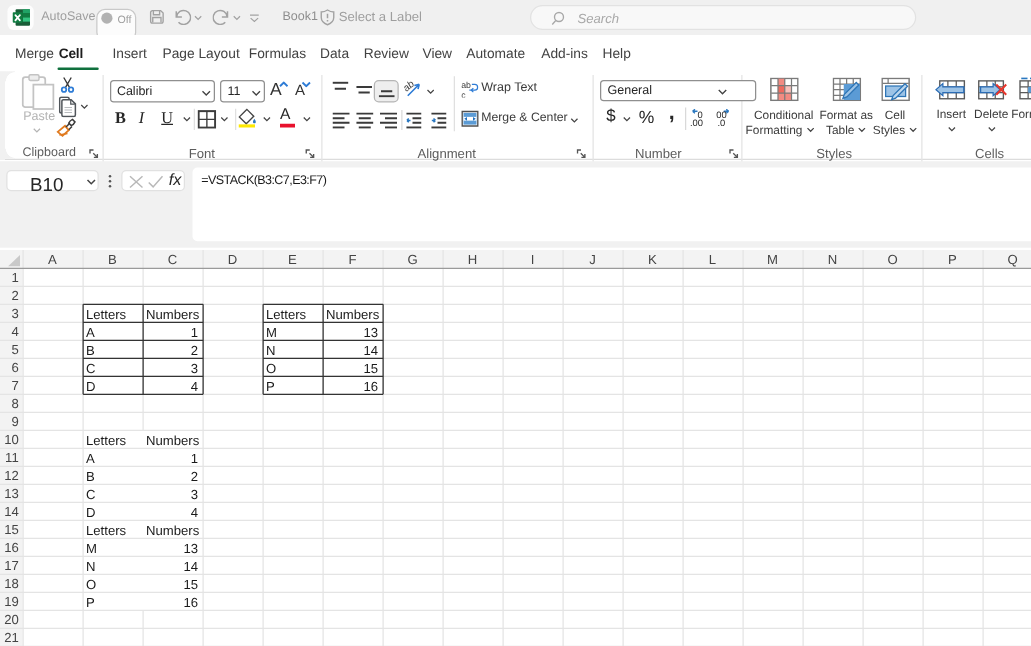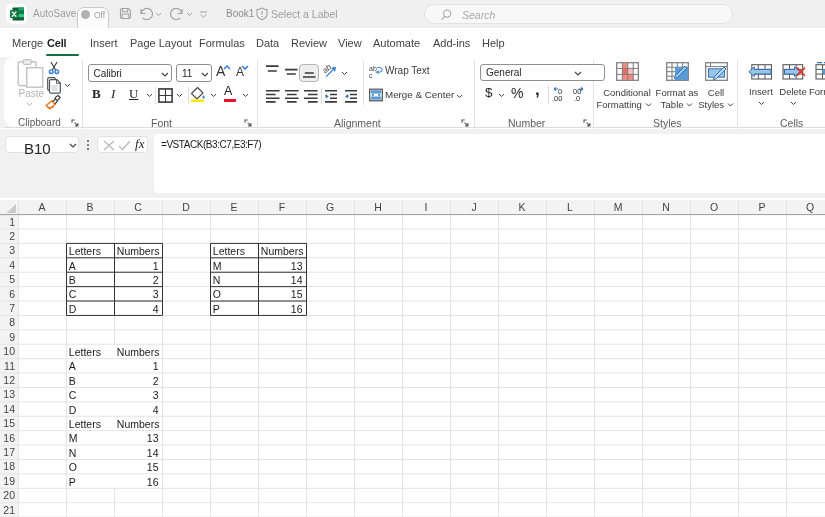--- a/index.html
+++ b/index.html
@@ -394,21 +394,21 @@
         <circle cx="2" cy="6" r="1" fill="#555"></circle>
         <circle cx="2" cy="10" r="1" fill="#555"></circle>
     </svg>
     <div id="fxbox">
       <svg class="abs" style="left:4.5px;top:3px" width="12" height="11" viewBox="0 0 12 11">
           <path d="M1 1 L11 10 M11 1 L1 10" stroke="#b9b9b9" stroke-width="1.2"></path>
         </svg>
       <svg class="abs" style="left:20px;top:3px" width="13" height="11" viewBox="0 0 13 11">
           <path d="M1 6 L4.5 9.5 L12 1" fill="none" stroke="#b9b9b9" stroke-width="1.2"></path>
         </svg>
-      <span class="abs" style="left:37px;top:-1px;font-size:13px;font-style:italic;font-family:Liberation Serif, serif;color:#262626"><i>f</i>x</span>
+      <span class="abs" style="left:37px;top:-1px;font-size:13px;font-style:italic;font-family:Liberation Sans, sans-serif;color:#262626"><i>f</i>x</span>
     </div>
     <div id="formulabox">
       <span class="ftext">=VSTACK(B3:C7,E3:F7)</span>
     </div>
   </div>
 
   <div id="sheet">
     <svg width="825" height="319" viewBox="0 0 825 319" font-family="Liberation Sans">
 
       <rect x="0" y="2" width="825" height="14.6" fill="#f3f3f3"></rect>

